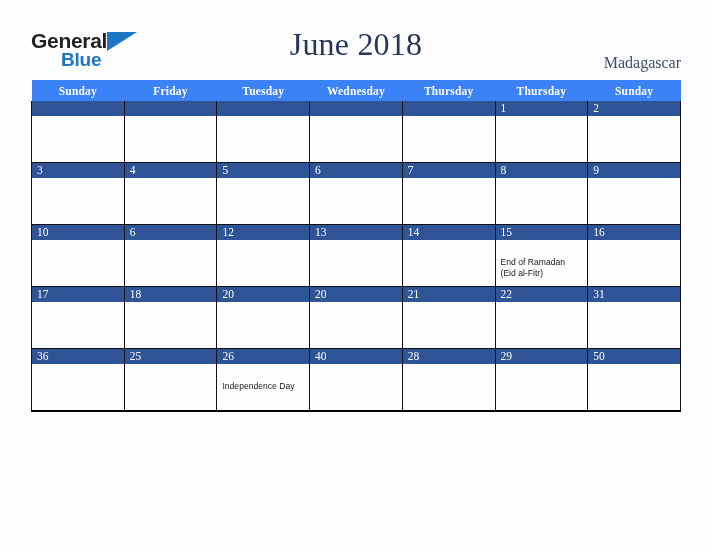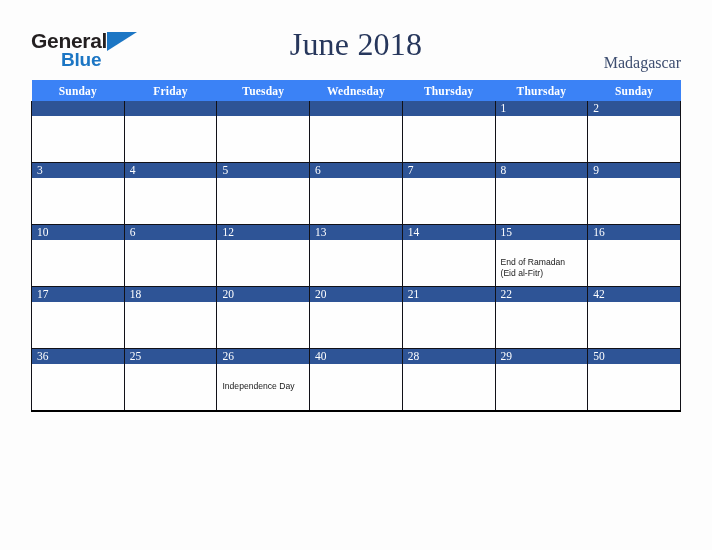--- a/index.html
+++ b/index.html
@@ -313,21 +313,21 @@
             <span class="daynum">21</span>
           </div>
         </td>
         <td>
           <div class="daycell">
             <span class="daynum">22</span>
           </div>
         </td>
         <td>
           <div class="daycell">
-            <span class="daynum">42</span>
+            <span class="daynum">31</span>
           </div>
         </td>
       </tr>
       <tr>
         <td>
           <div class="daycell">
             <span class="daynum">36</span>
           </div>
         </td>
         <td>

